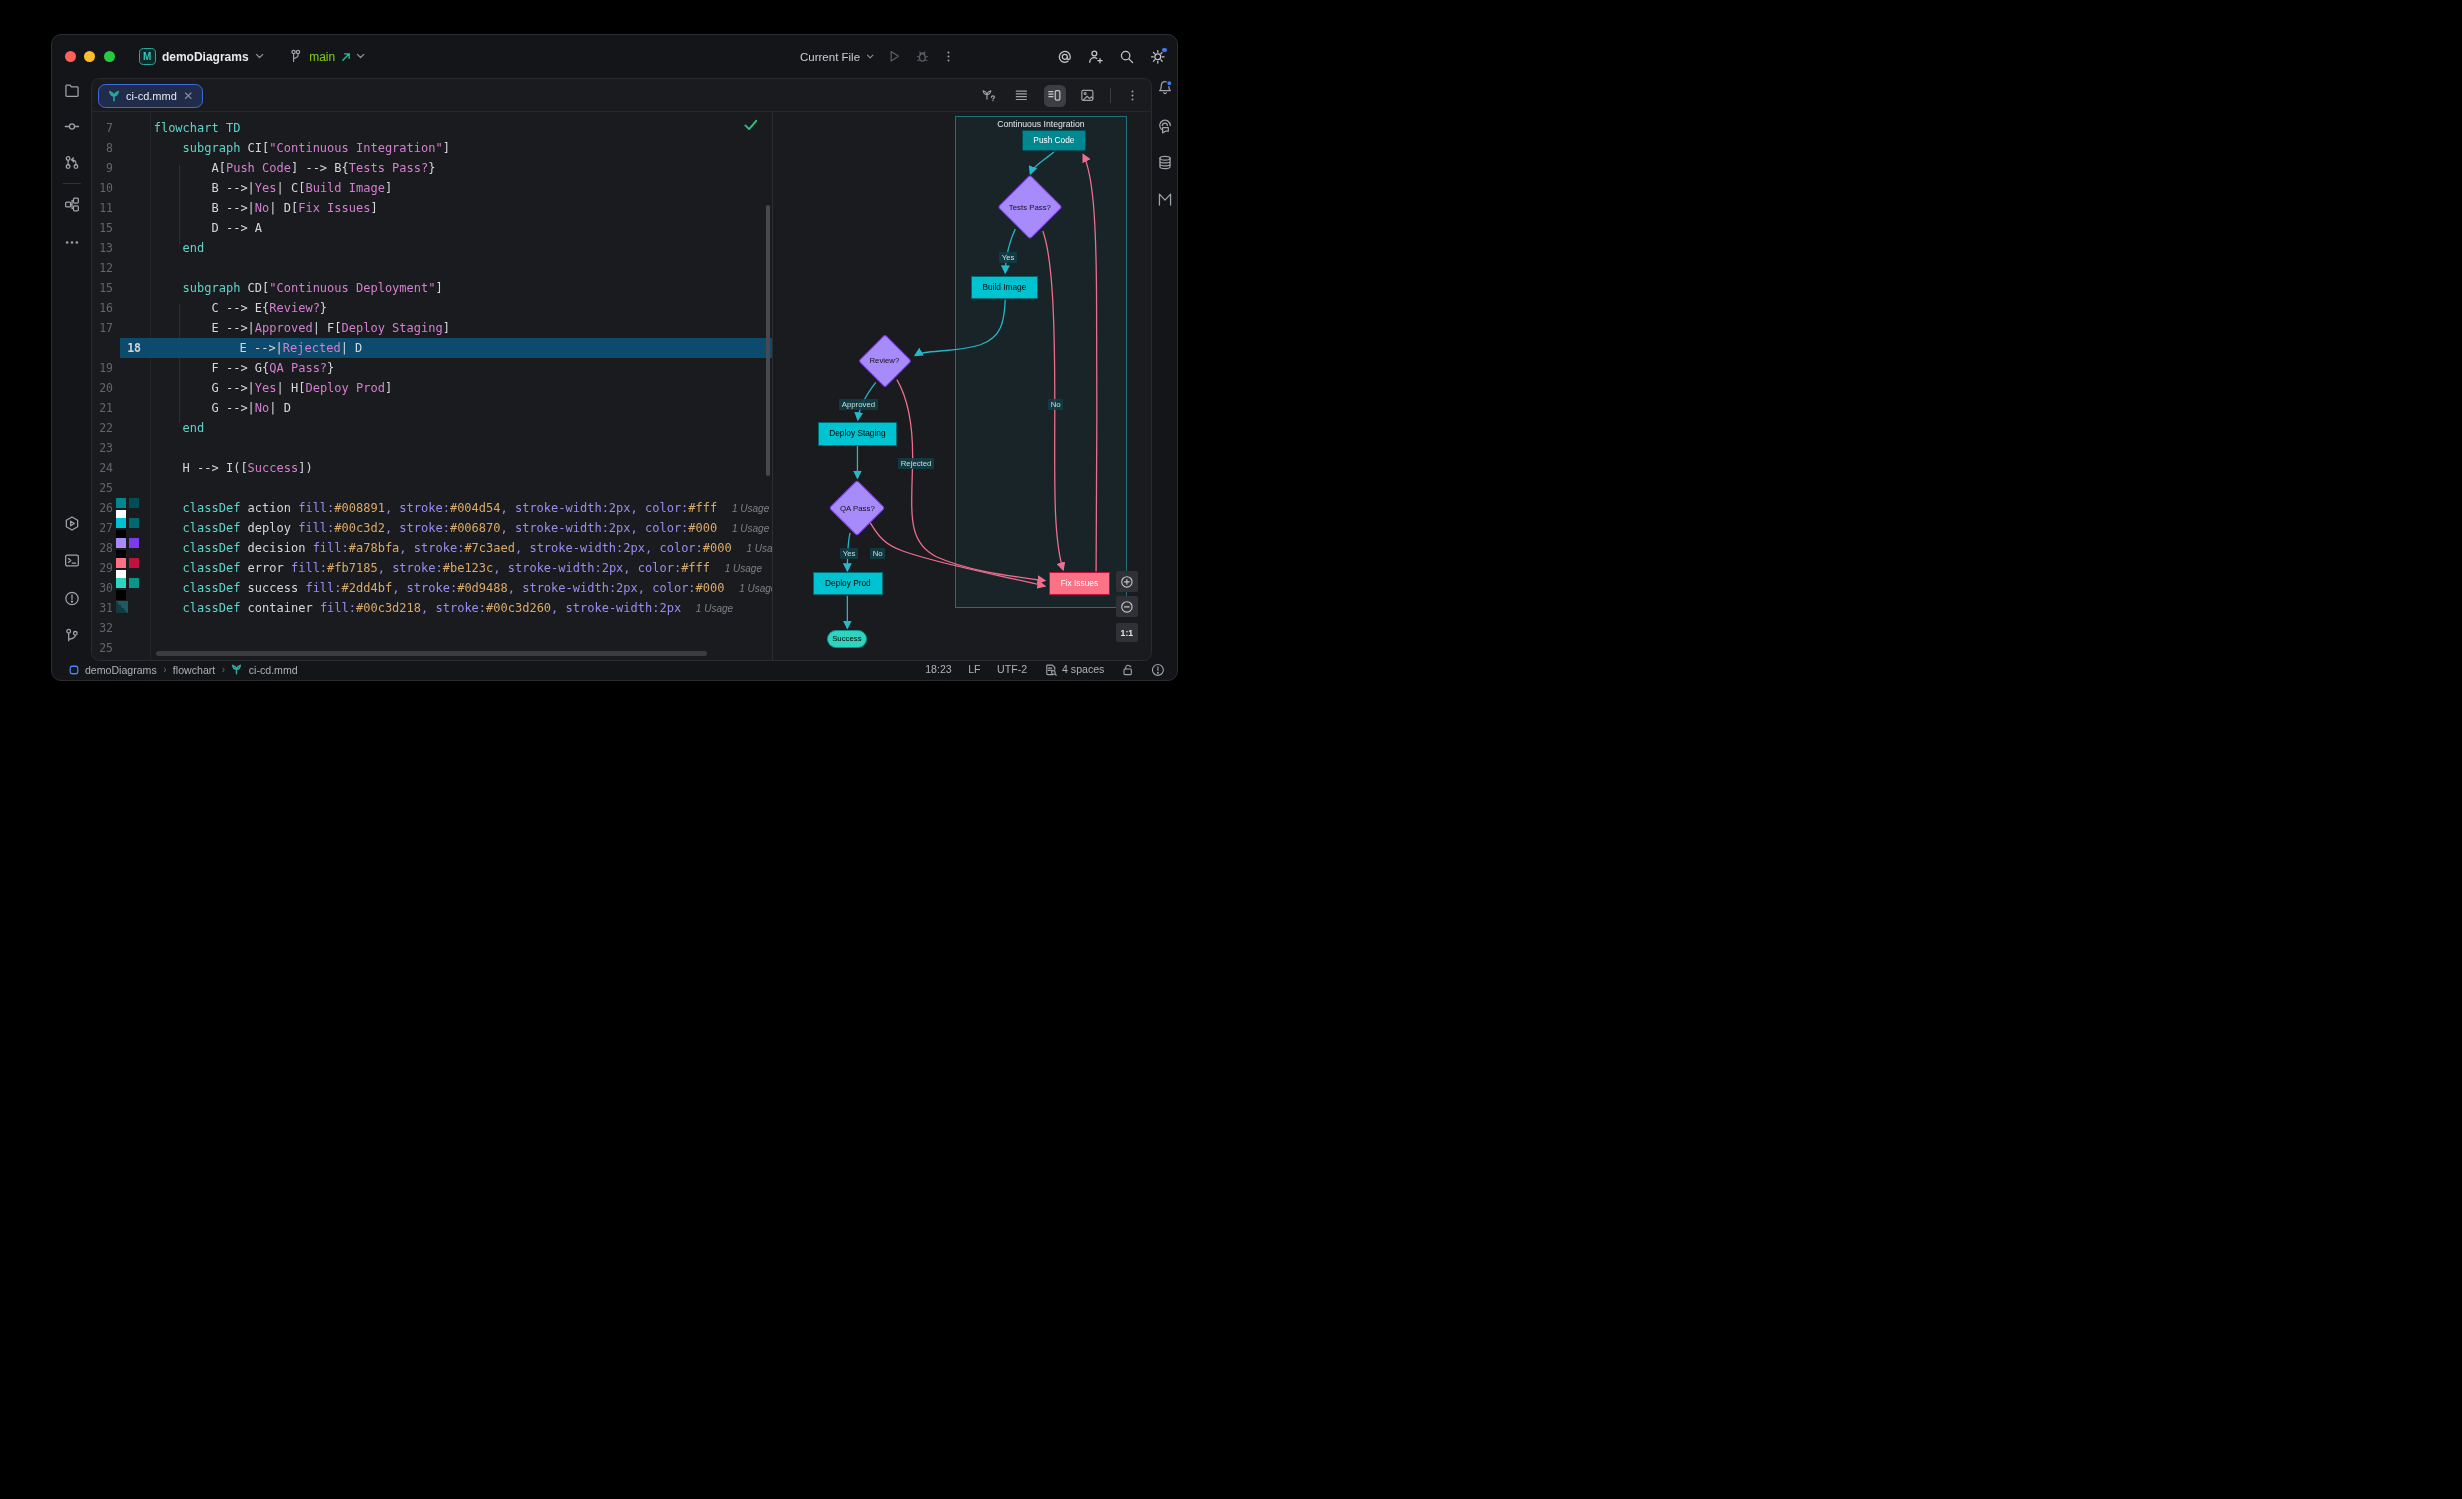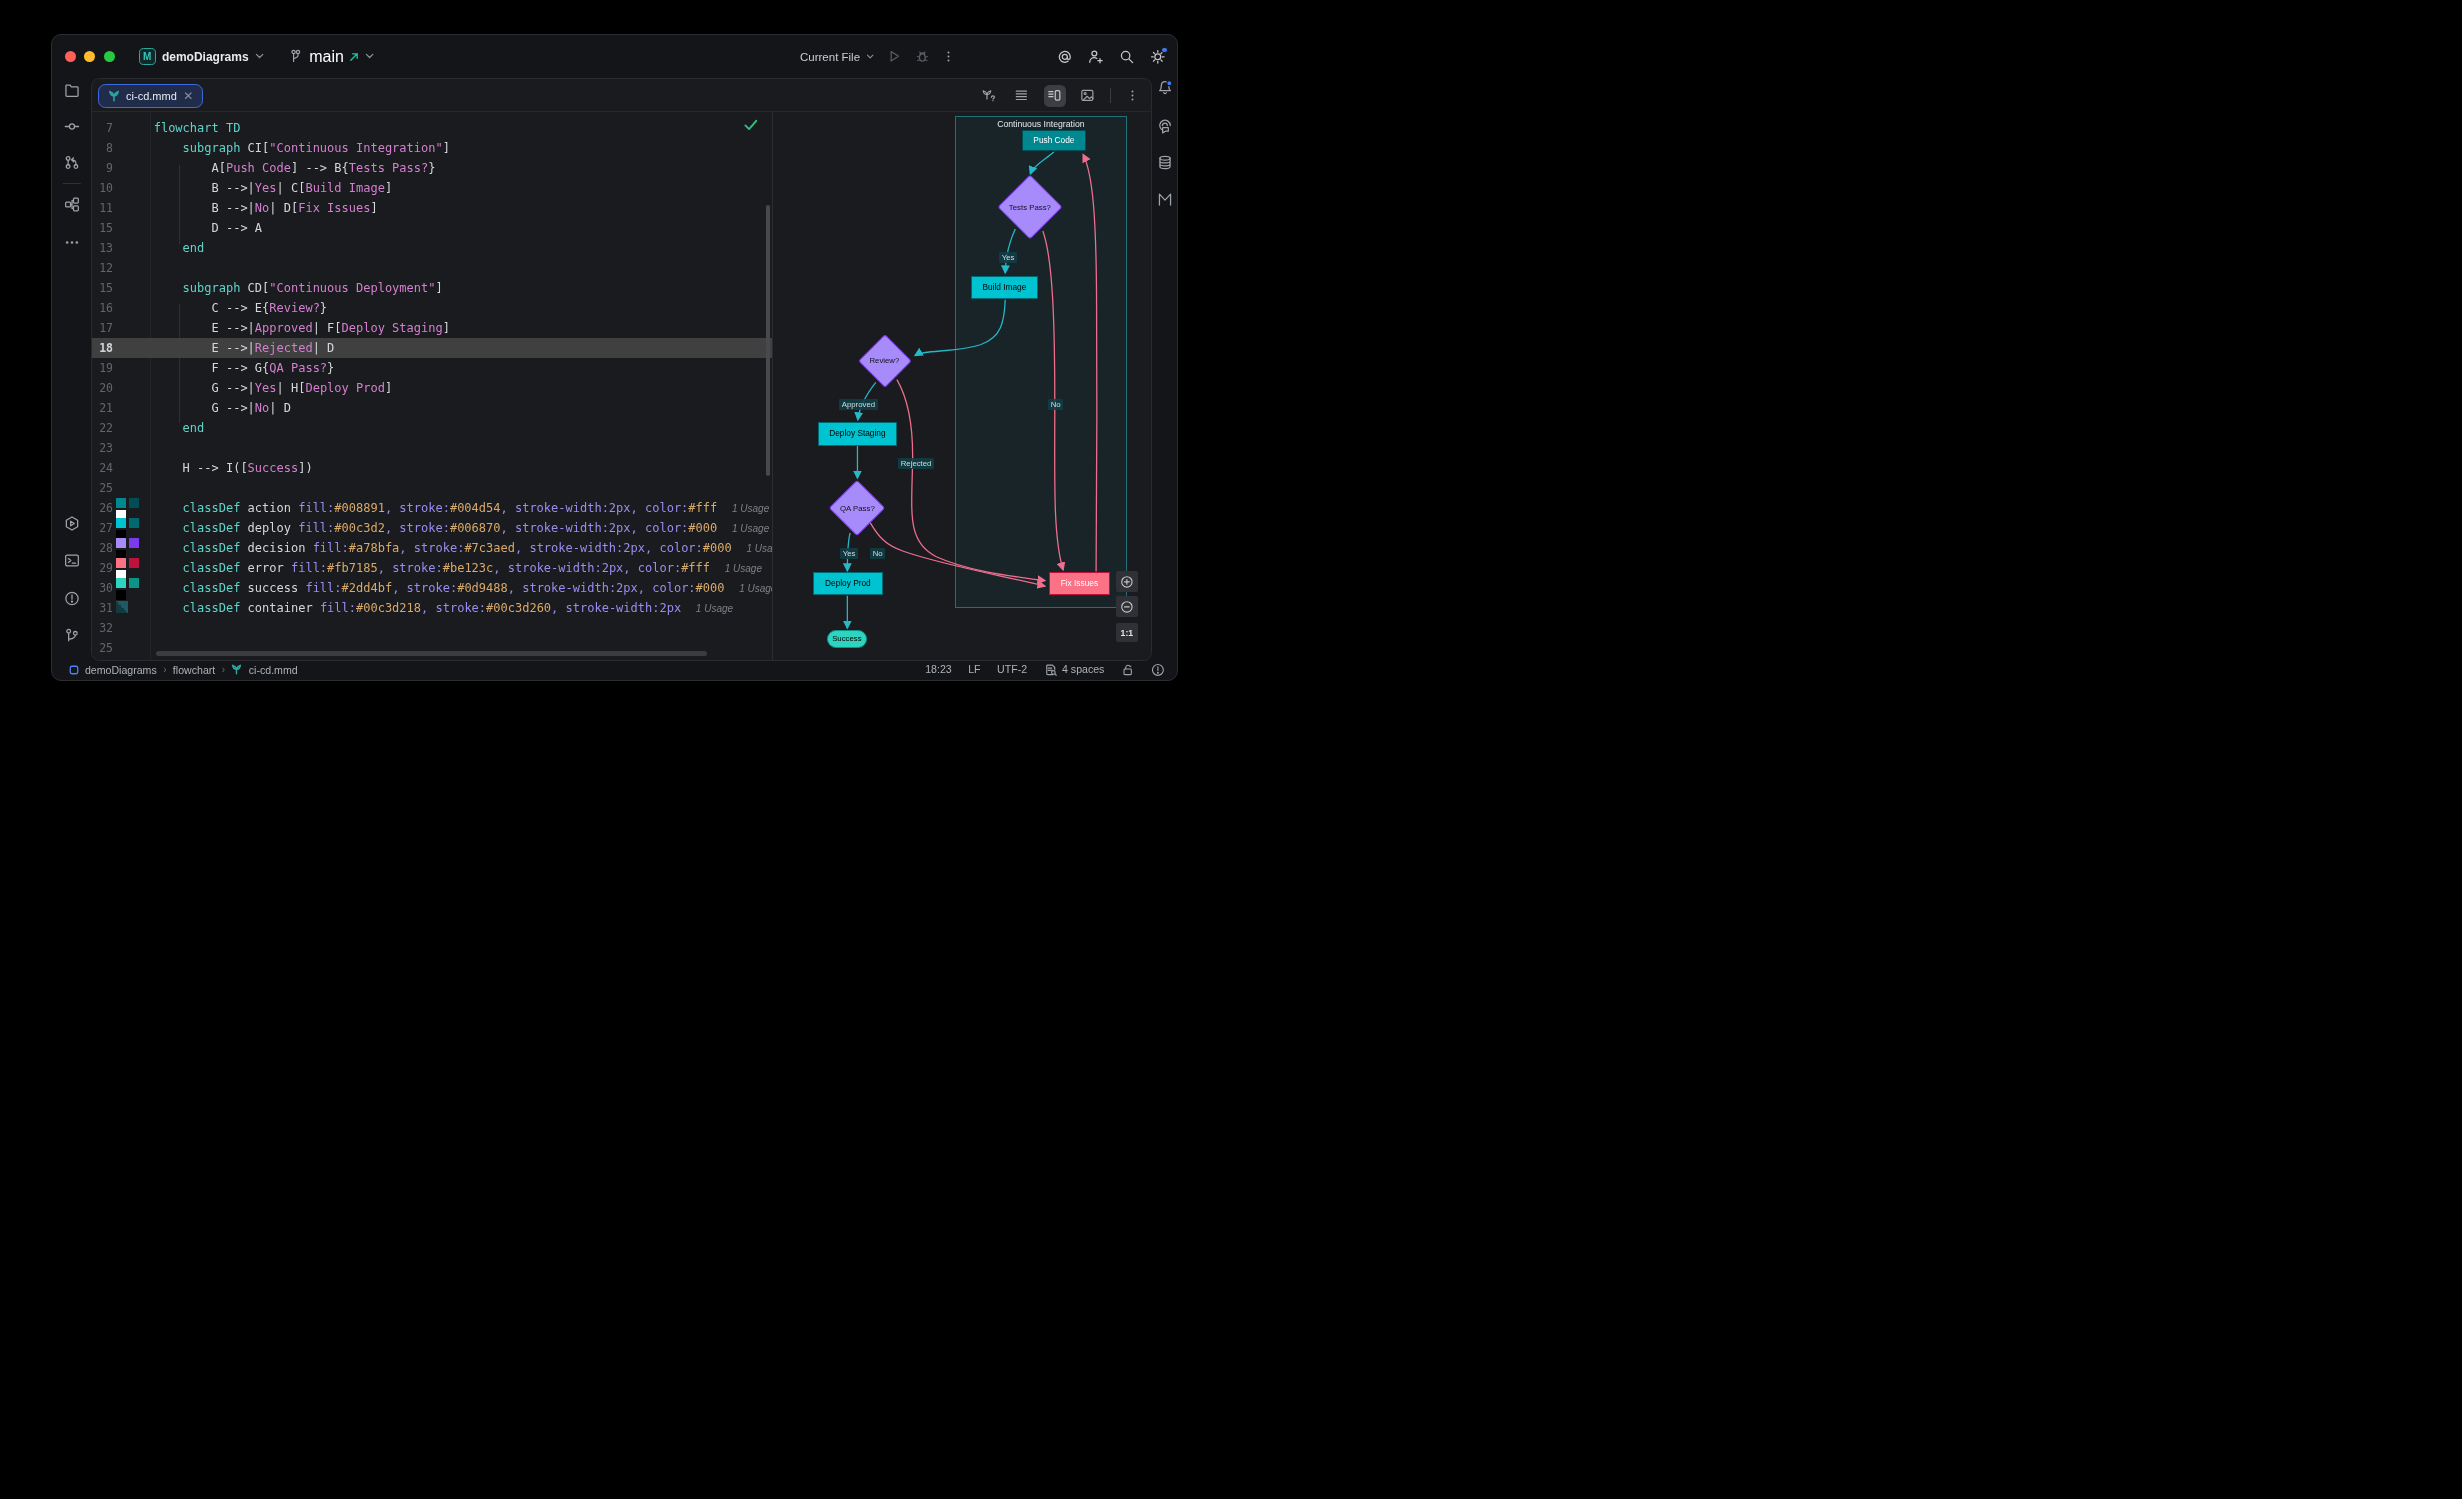--- a/index.html
+++ b/index.html
@@ -10,21 +10,21 @@
   
   .titlebar{position:absolute;left:0;top:0;right:0;height:43px;display:flex;align-items:center;}
   .lights{position:absolute;left:13px;top:0;height:43px;display:flex;align-items:center;gap:8.3px;}
   .light{width:11px;height:11px;border-radius:50%;}
   .l-red{background:#ff5f57}.l-yel{background:#febc2e}.l-grn{background:#28c840}
   .proj{position:absolute;left:87px;top:0;height:43px;display:flex;align-items:center;gap:6.4px;}
   .proj-ico{width:16.5px;height:16.5px;border-radius:4.6px;border:1.4px solid #2aa89f;color:#39c4ba;
     background:#0f2a29;font-weight:bold;font-size:10px;display:flex;align-items:center;justify-content:center;}
   .proj-name{color:#e8eaed;font-size:12px;font-weight:600;}
   .branch{position:absolute;left:237px;top:0;height:43px;display:flex;align-items:center;gap:5.5px;}
-  .branch-name{color:#ffffff;font-size:16px;}
+  .branch-name{color:#84cc16;font-size:12px;}
   .runbar{position:absolute;left:748px;top:0;height:43px;display:flex;align-items:center;gap:13px;}
   .runcfg{display:flex;align-items:center;gap:5.5px;color:#c9cdd3;font-size:11.5px;}
   .actions{position:absolute;right:11px;top:0;height:43px;display:flex;align-items:center;gap:15.6px;}
   .ibtn{display:flex;align-items:center;justify-content:center;position:relative;}
   .dot{position:absolute;right:-1.8px;top:-1.8px;width:6.4px;height:6.4px;border-radius:50%;
     background:#3d7bf5;border:1.4px solid #141518;}
   
   .island{position:absolute;left:39px;top:43px;width:1061px;height:583px;background:#1a1b1e;
     border:0.9px solid #2a2b2f;border-radius:8.3px;overflow:hidden;}
   .tabstrip{position:absolute;left:0;top:0;right:0;height:33px;border-bottom:0.9px solid #27282c;
@@ -43,21 +43,21 @@
   .rail-right{right:0;width:25px;}
   .rail .ritem{position:absolute;left:50%;transform:translate(-50%,-50%);}
   .rail-div{position:absolute;left:50%;transform:translateX(-50%);width:18.4px;height:0.9px;background:#303135;}
   
   .main{position:absolute;left:0;top:33px;right:0;bottom:0;display:flex;}
   .editor{position:relative;width:680px;height:100%;overflow:hidden;}
   .divider-v{width:0.9px;background:#2c2d31;height:100%;}
   .code-scroll{position:absolute;left:0;top:5.5px;right:0;}
   .code-line{position:relative;height:20px;display:flex;align-items:center;
     font-family:"DejaVu Sans Mono",monospace;font-size:12px;white-space:pre;}
-  .code-line.active{background:#404040;}
+  .code-line.active{background:#0c4a6e;margin-left:28px;}
   .gutter{position:relative;width:58px;flex:0 0 58px;height:100%;}
   .ln{position:absolute;right:37px;top:0;height:20px;line-height:20px;color:#62666c;font-size:11.5px;}
   .code-line.active .ln{color:#d2d6dc;font-weight:bold;}
   .sw{position:absolute;width:10px;height:10px;}
   .sw-diag{position:absolute;width:12px;height:12px;}
   .code-text{height:20px;line-height:20px;padding-left:3.7px;}
   .tk-k{color:#5fd4ca}.tk-s{color:#d57fd0}.tk-p{color:#d4d7dc}.tk-a{color:#9a8cf2}.tk-h{color:#d8a96a}
   .inlay{color:#7c8087;font-size:10px;font-family:"Liberation Sans",sans-serif;margin-left:14.7px;font-style:italic;}
   .gutter-border{position:absolute;left:58px;top:0;bottom:0;width:0.9px;background:#232428;}
   .iguide{position:absolute;width:0.9px;background:#2e3034;left:87px;}

